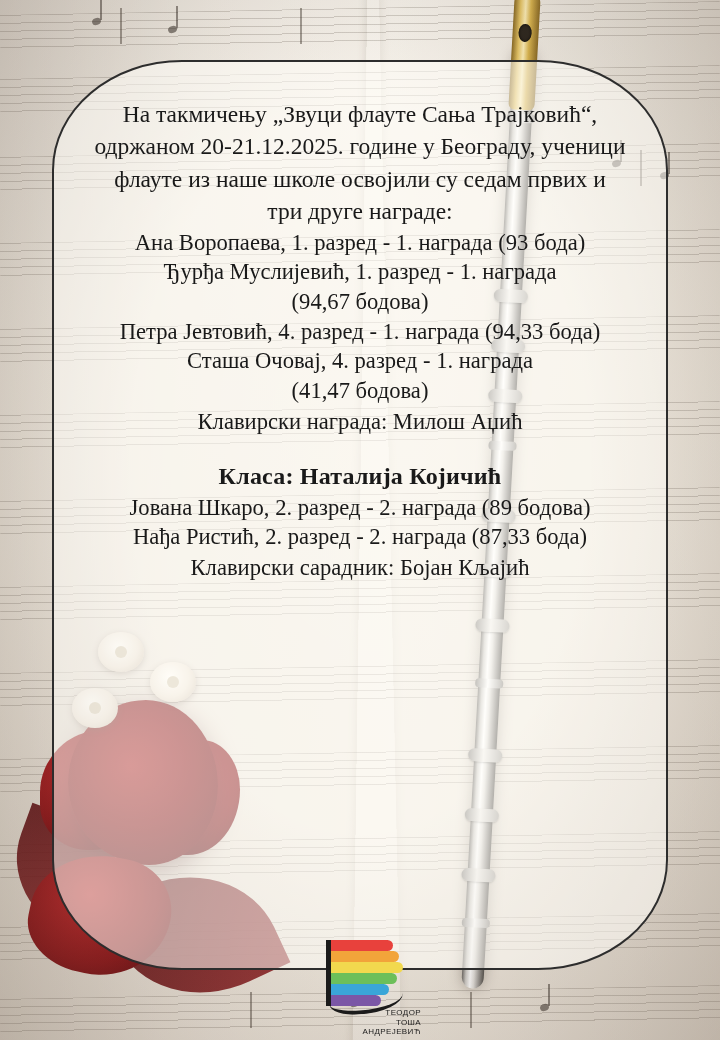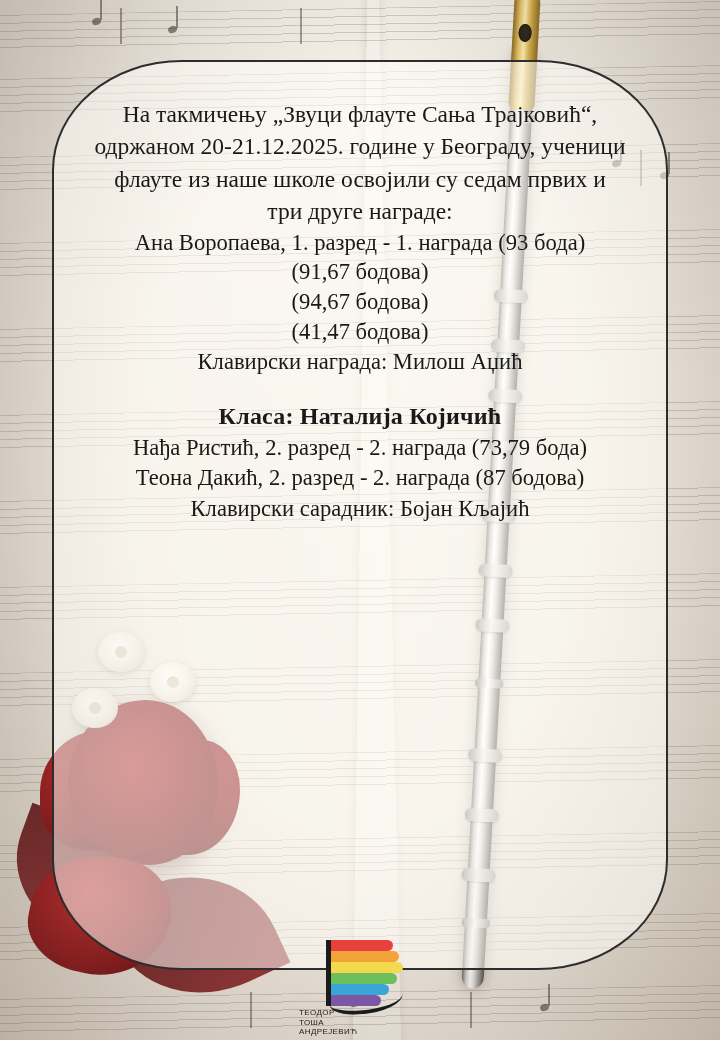--- a/index.html
+++ b/index.html
@@ -248,21 +248,21 @@
     position: absolute;
     left: 32px;
     height: 11px;
     border-radius: 0 6px 6px 0;
   }
   .logo-text {
     position: absolute;
     left: 0;
     right: 0;
     bottom: -2px;
-    text-align: left;
+    text-align: right;
     font-size: 8px;
     line-height: 1.15;
     color: #1b1b1b;
     letter-spacing: 0.4px;
     font-family: "Liberation Sans", sans-serif;
   }
   .logo-swoosh {
     position: absolute;
     left: 30px;
     top: 46px;
@@ -352,30 +352,32 @@
   </div>
 
   <div class="vignette"></div>
 
   <div class="card">
 
     <p class="intro">На такмичењу „Звуци флауте Сања Трајковић“, одржаном 20-21.12.2025. године у Београду, ученици флауте из наше школе освојили су седам првих и три друге награде:</p>
 
     <div class="group-block">
       <div class="entry">Ана Воропаева, 1. разред - 1. награда (93 бода)</div>
-      <div class="entry">(91,67 бодова)</div>
+      <div class="entry">Ђурђа Муслијевић, 1. разред - 1. награда</div>
       <div class="entry">(94,67 бодова)</div>
+      <div class="entry">Петра Јевтовић, 4. разред - 1. награда (94,33 бода)</div>
+      <div class="entry">Сташа Очовај, 4. разред - 1. награда</div>
       <div class="entry">(41,47 бодова)</div>
       <div class="accompanist">Клавирски награда: Милош Аџић</div>
     </div>
 
     <div class="group-block">
       <div class="class-heading">Класа: Наталија Којичић</div>
-      <div class="entry">Нађа Ристић, 2. разред - 2. награда (73,79 бода)</div>
-      <div class="entry">Теона Дакић, 2. разред - 2. награда (87 бодова)</div>
+      <div class="entry">Јована Шкаро, 2. разред - 2. награда (89 бодова)</div>
+      <div class="entry">Нађа Ристић, 2. разред - 2. награда (87,33 бода)</div>
       <div class="accompanist">Клавирски сарадник: Бојан Кљајић</div>
     </div>
 
   </div>
 
   <div class="logo">
     <div class="logo-mark">
       <div class="logo-pole"></div>
       <div class="logo-stripe" style="top:2px;  width:62px; background:#e8413c;"></div>
       <div class="logo-stripe" style="top:13px; width:68px; background:#f2a43a;"></div>

